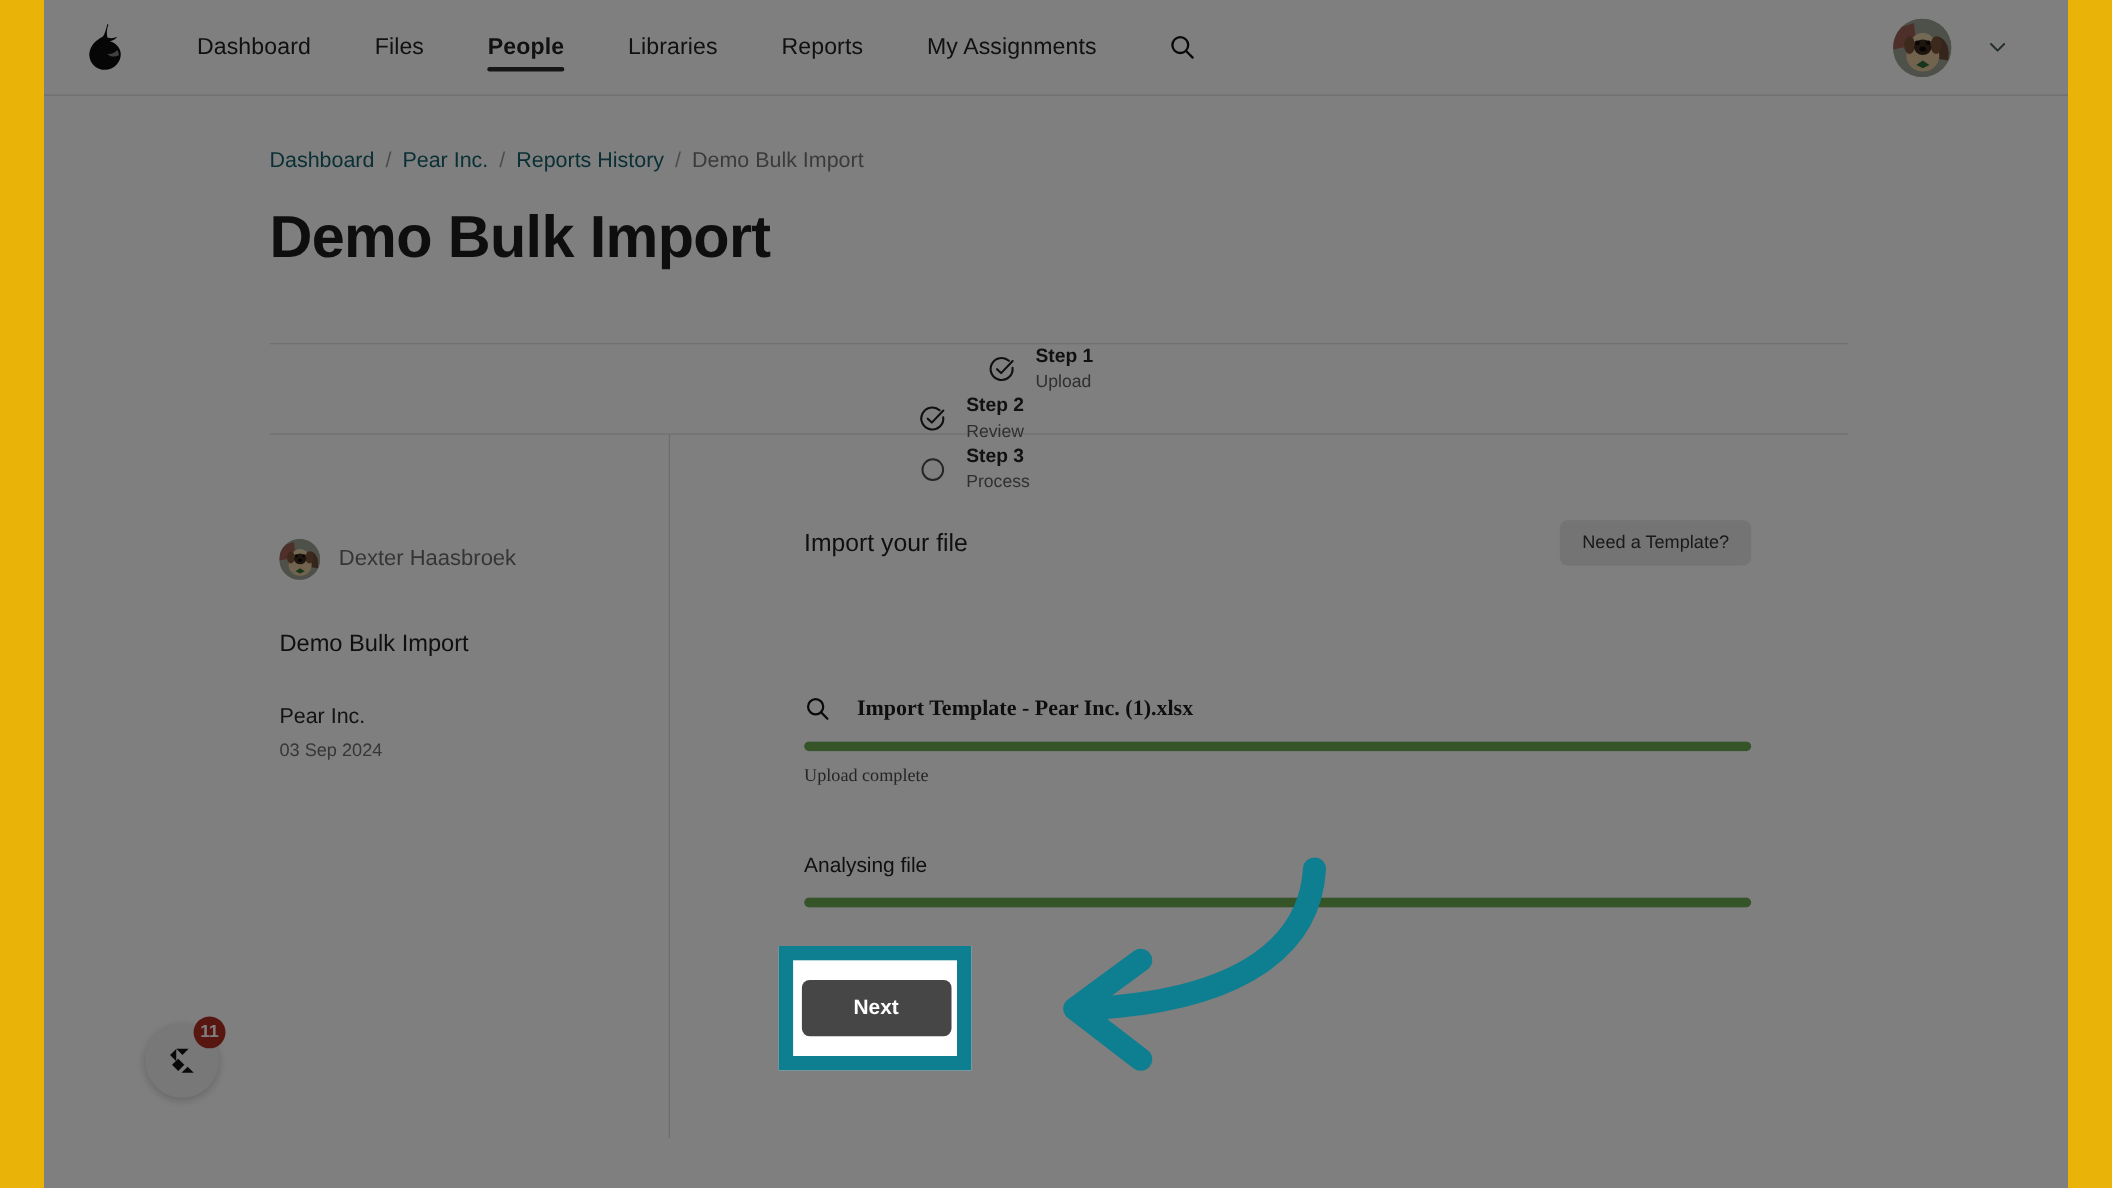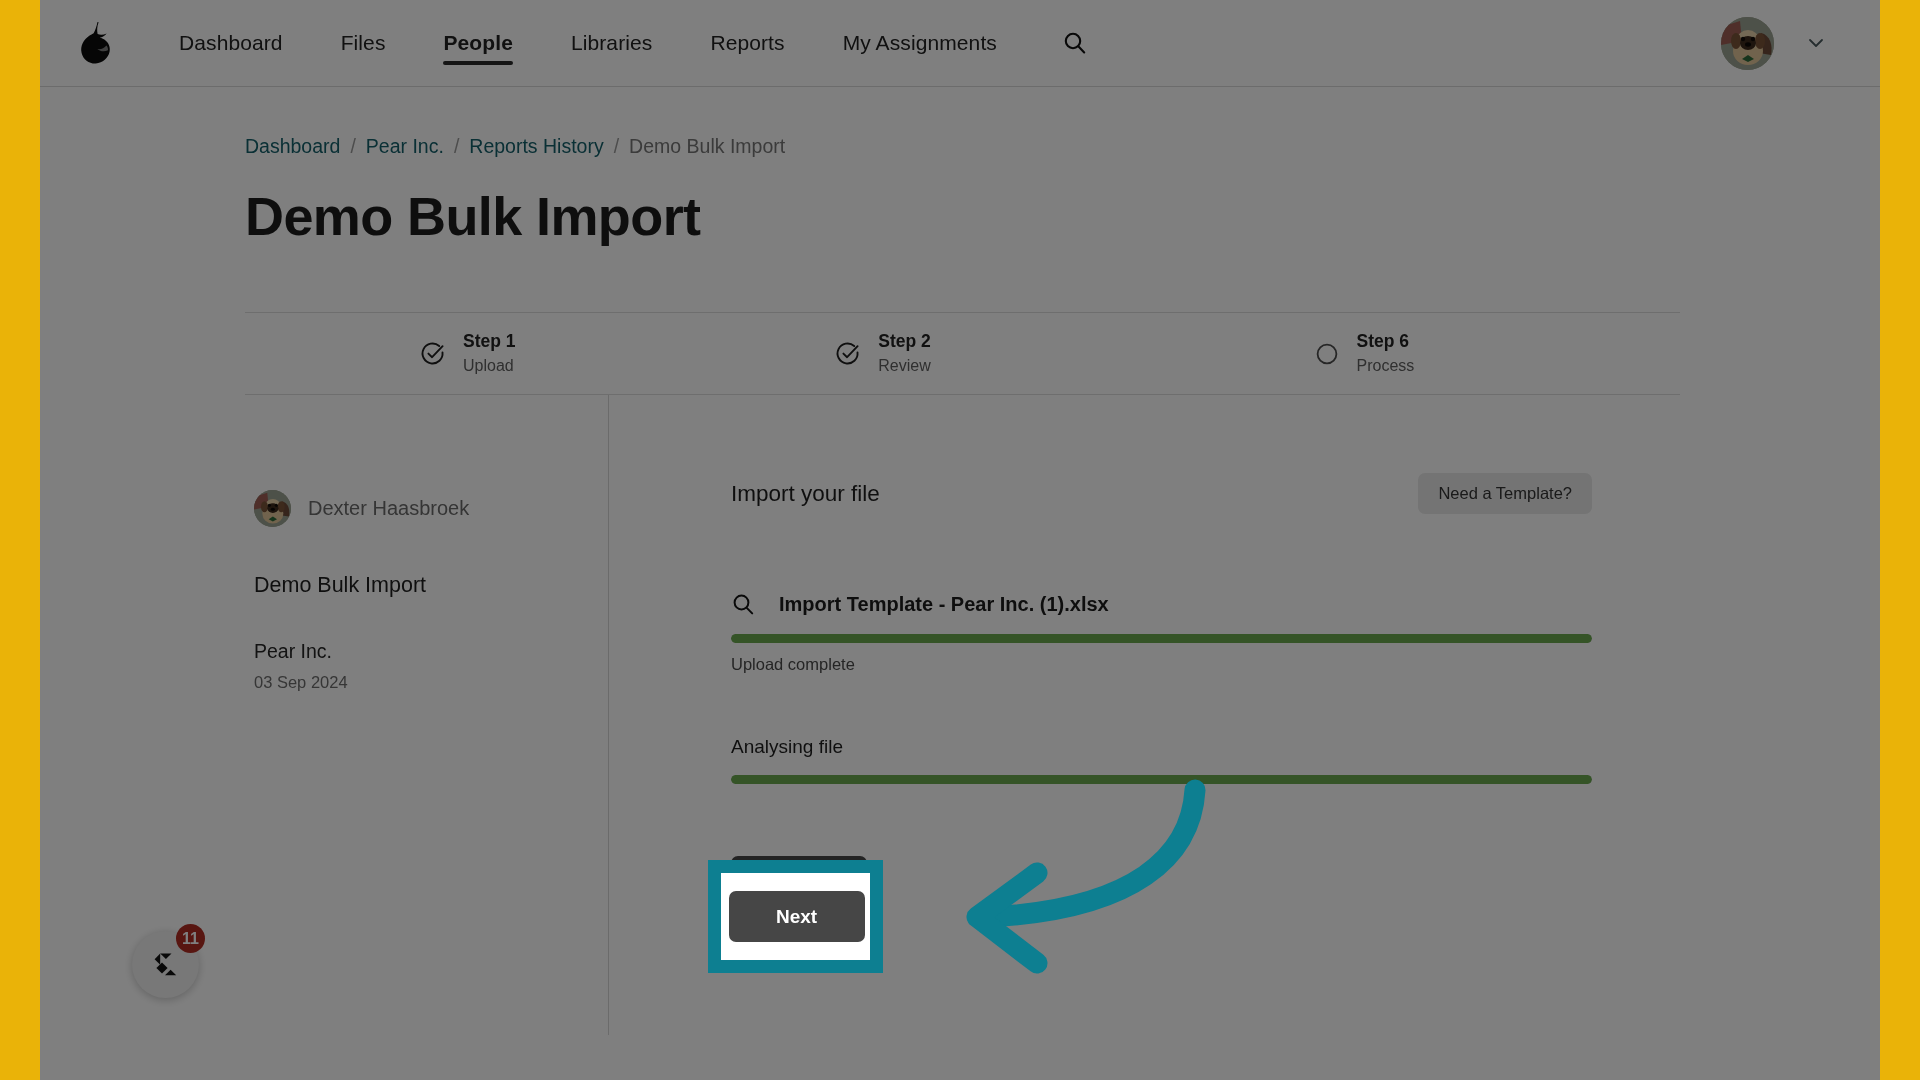--- a/index.html
+++ b/index.html
@@ -157,20 +157,21 @@
   }
 
   
   .stepper {
     margin-top: 65px;
     border-top: 1px solid #dcdcdc;
     border-bottom: 1px solid #dcdcdc;
     height: 83px;
     display: flex;
     align-items: center;
+    flex-direction: column;
   }
   .step {
     display: flex;
     align-items: center;
     gap: 17px;
     width: 33.33%;
     padding-left: 175px;
   }
   .step:nth-child(2) { padding-left: 112px; }
   .step:nth-child(3) { padding-left: 112px; }
@@ -230,21 +231,21 @@
     background: #e8e8e8;
     border: none;
     border-radius: 7px;
     padding: 11px 20px;
     font-size: 16.5px;
     color: #343434;
     font-family: "Liberation Sans", sans-serif;
     cursor: pointer;
   }
 
-  .file-block { margin-top: 78px; width: 861px; }
+  .file-block { margin-top: 118px; width: 861px; font-family: Liberation Serif, serif; }
   .file-row {
     display: flex;
     align-items: center;
     gap: 23px;
   }
   .file-icon { width: 25px; height: 25px; flex:none; display:flex; align-items:center; justify-content:center;}
   .file-name { font-size: 20px; font-weight: 700; color: #1c1c1c; }
 
   .bar-track {
     margin-top: 17px;
@@ -463,21 +464,21 @@
             </span>
           </div>
 
           <div class="step">
             <span class="step-icon">
               <svg width="26" height="26" viewBox="0 0 26 26">
                 <circle cx="13" cy="13" r="9.4" fill="none" stroke="#4c4c4c" stroke-width="1.8"></circle>
               </svg>
             </span>
             <span>
-              <div class="step-label">Step 6</div>
+              <div class="step-label">Step 3</div>
               <div class="step-sub">Process</div>
             </span>
           </div>
         </div>
 
         <div class="columns">
 
           <div class="col-left">
             <div class="user-row">
               <span class="avatar small">

